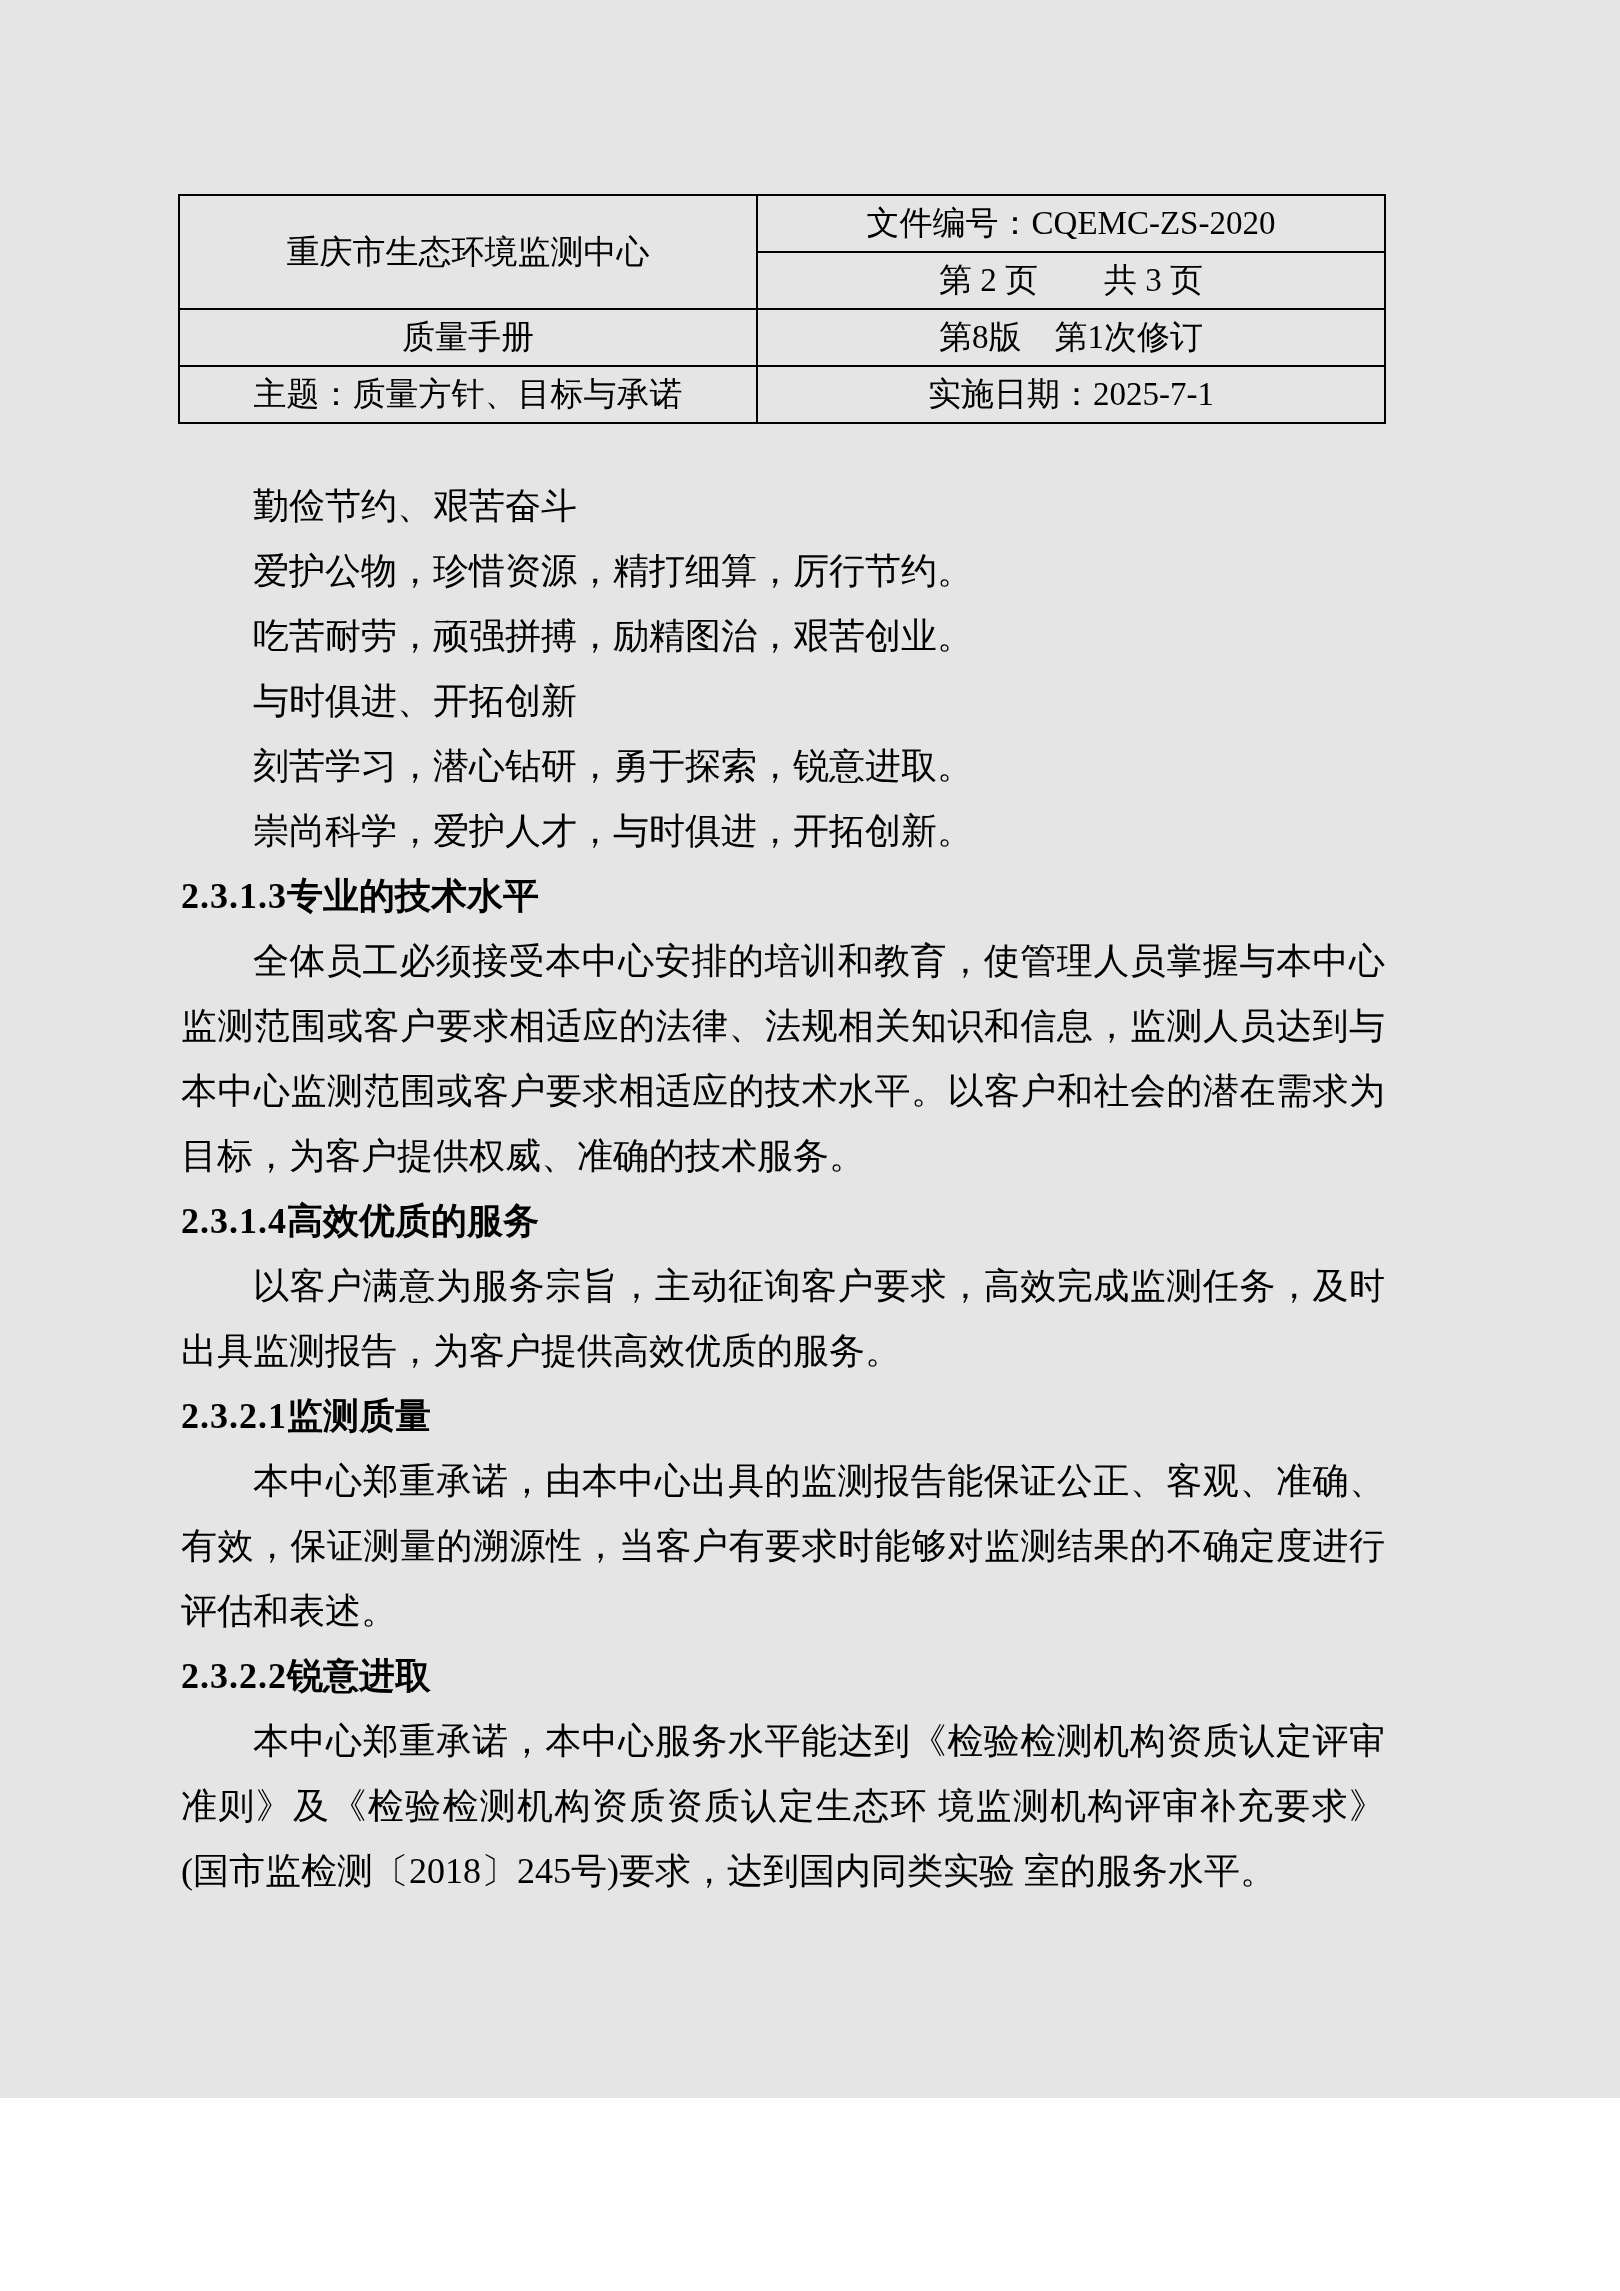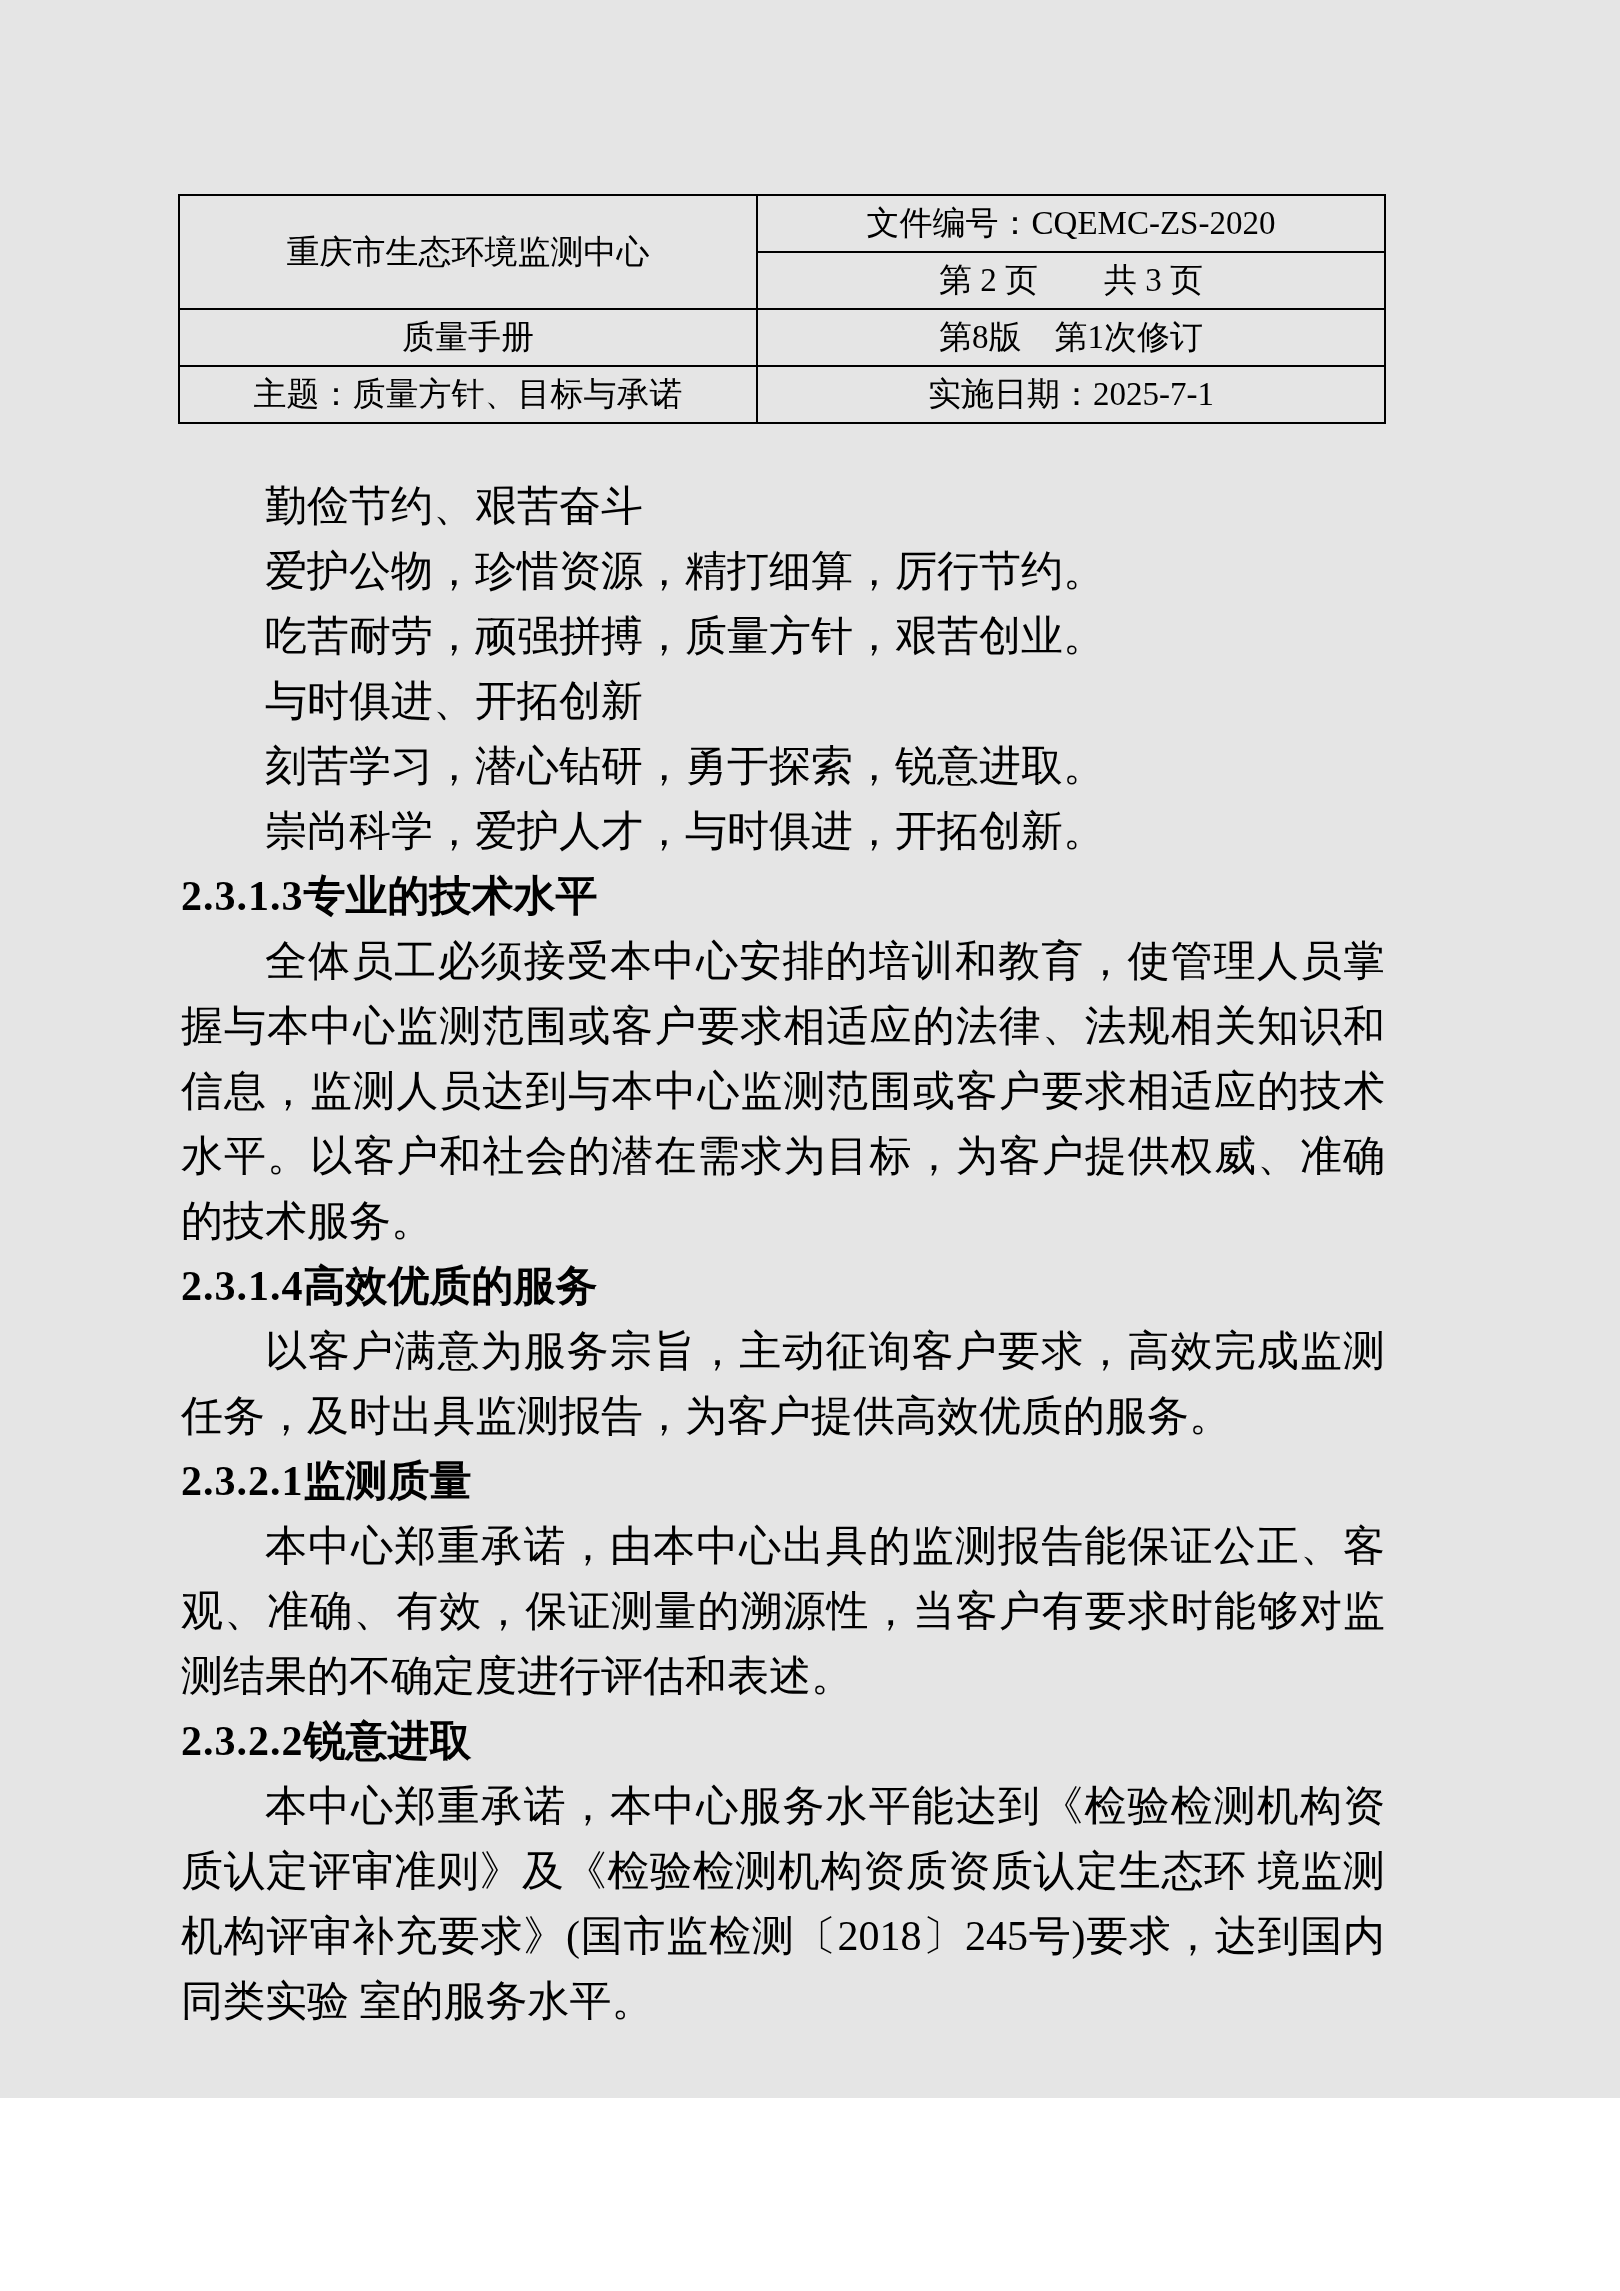--- a/index.html
+++ b/index.html
@@ -35,21 +35,21 @@
     height: 55px;
     white-space: pre;
   }
 
   
   .content {
     position: absolute;
     left: 181px;
     top: 474px;
     width: 1204px;
-    font-size: 42px;
+    font-size: 36px;
     line-height: 65px;
     text-align: justify;
     text-align-last: left;
   }
   .content p { margin: 0; }
   .motto { text-indent: 2em; }
   .para  { text-indent: 2em; }
   .heading { font-weight: bold; text-indent: 0; }
   .heading .hnum { letter-spacing: 1px; }
 </style>
@@ -78,21 +78,21 @@
       <tr>
         <td>主题：质量方针、目标与承诺</td>
         <td>实施日期：2025-7-1</td>
       </tr>
     </tbody>
   </table>
 
   <div class="content">
     <p class="motto">勤俭节约、艰苦奋斗</p>
     <p class="motto">爱护公物，珍惜资源，精打细算，厉行节约。</p>
-    <p class="motto">吃苦耐劳，顽强拼搏，质量方针，艰苦创业。</p>
+    <p class="motto">吃苦耐劳，顽强拼搏，励精图治，艰苦创业。</p>
     <p class="motto">与时俱进、开拓创新</p>
     <p class="motto">刻苦学习，潜心钻研，勇于探索，锐意进取。</p>
     <p class="motto">崇尚科学，爱护人才，与时俱进，开拓创新。</p>
 
     <p class="heading">
       <span class="hnum">2.3.1.3</span><span class="htitle">专业的技术水平</span>
     </p>
     <p class="para">全体员工必须接受本中心安排的培训和教育，使管理人员掌握与本中心监测范围或客户要求相适应的法律、法规相关知识和信息，监测人员达到与本中心监测范围或客户要求相适应的技术水平。以客户和社会的潜在需求为目标，为客户提供权威、准确的技术服务。</p>
 
     <p class="heading">

